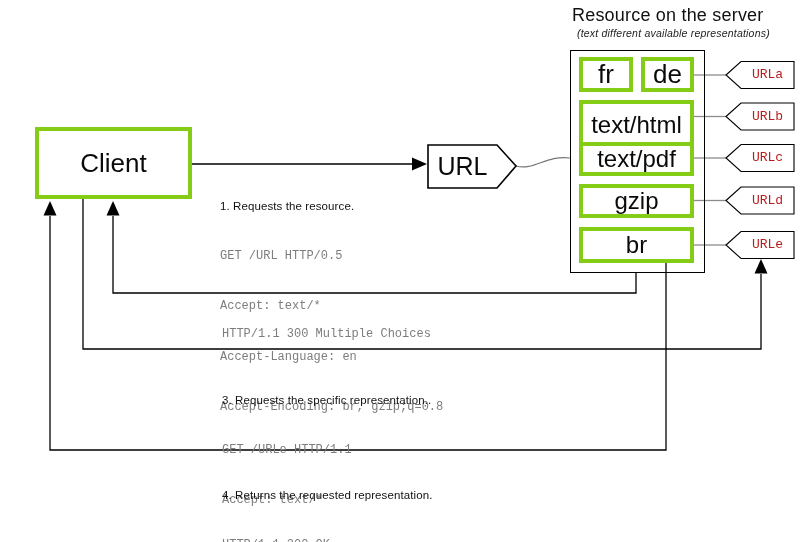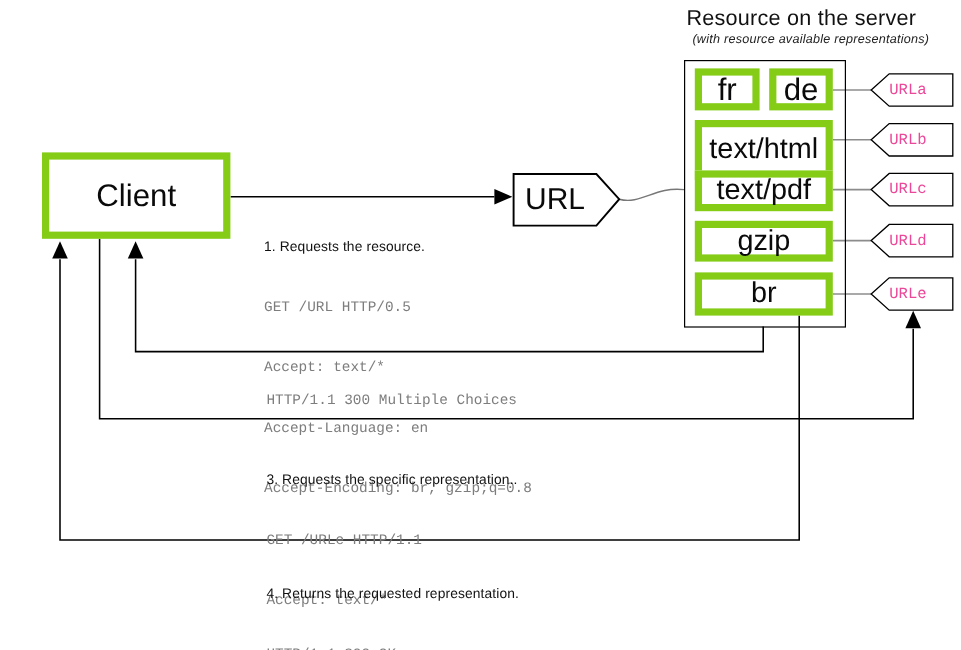--- a/index.html
+++ b/index.html
@@ -11,42 +11,42 @@
   .abs{position:absolute;}
   .title{
     left:572px;top:5px;font-size:18px;color:#111;letter-spacing:.2px;
     white-space:pre;
   }
   .subtitle{
     left:577px;top:27px;font-size:10.5px;font-style:italic;color:#222;
     white-space:pre;letter-spacing:.2px;
   }
   .node{
-    box-sizing:border-box;border:6px solid #84cc16;background:#fff;
+    box-sizing:border-box;border:4px solid #84cc16;background:#fff;
     display:flex;align-items:center;justify-content:center;color:#0a0a0a;
   }
   .client{left:35px;top:127px;width:157px;height:72px;font-size:26px;}
   .outerbox{
     box-sizing:border-box;border:1.5px solid #000;background:transparent;
     left:570px;top:50px;width:135px;height:223px;
   }
   .rep{font-size:24px;}
   .rep-fr{left:579px;top:57px;width:54px;height:35px;font-size:26px;}
   .rep-de{left:641px;top:57px;width:53px;height:35px;font-size:26px;}
   .rep-html{left:579px;top:100px;width:115px;height:50px;}
   .rep-pdf{left:579px;top:142px;width:115px;height:34px;}
   .rep-gzip{left:579px;top:184px;width:115px;height:34px;}
   .rep-br{left:579px;top:227px;width:115px;height:36px;}
   .urltext{
     left:428px;top:145px;width:69px;height:43px;display:flex;
     align-items:center;justify-content:center;font-size:25px;color:#0a0a0a;
   }
   .tagtext{
-    width:53px;font-family:"Liberation Mono",monospace;
-    font-size:13px;color:#ec4899;line-height:14px;
+    width:53px;text-align:center;font-family:"Liberation Mono",monospace;
+    font-size:13px;color:#b91c1c;line-height:14px;
   }
   .step{white-space:pre;}
   .step p{margin:0;}
   .step .lbl{
     font-size:11.5px;color:#111;line-height:14px;letter-spacing:.1px;
   }
   .step .code{
     font-family:"Liberation Mono",monospace;font-size:12px;color:#7d7d7d;
     line-height:14.4px;letter-spacing:0px;
   }
@@ -97,21 +97,21 @@
     <g fill="#fff" stroke="#000" stroke-width="1.1">
       <polygon points="726,75 741,61.5 794,61.5 794,88.5 741,88.5"></polygon>
       <polygon points="726,116.5 741,103 794,103 794,130 741,130"></polygon>
       <polygon points="726,158 741,144.5 794,144.5 794,171.5 741,171.5"></polygon>
       <polygon points="726,200.5 741,187 794,187 794,214 741,214"></polygon>
       <polygon points="726,245 741,231.5 794,231.5 794,258.5 741,258.5"></polygon>
     </g>
   </svg>
 
   <div class="abs title">Resource on the server</div>
-  <div class="abs subtitle">(with resource available representations)</div>
+  <div class="abs subtitle">(text different available representations)</div>
 
   <div class="abs node client">
     <span>Client</span>
   </div>
 
   <div class="abs urltext">
     <span>URL</span>
   </div>
 
   <div class="abs outerbox"></div>

